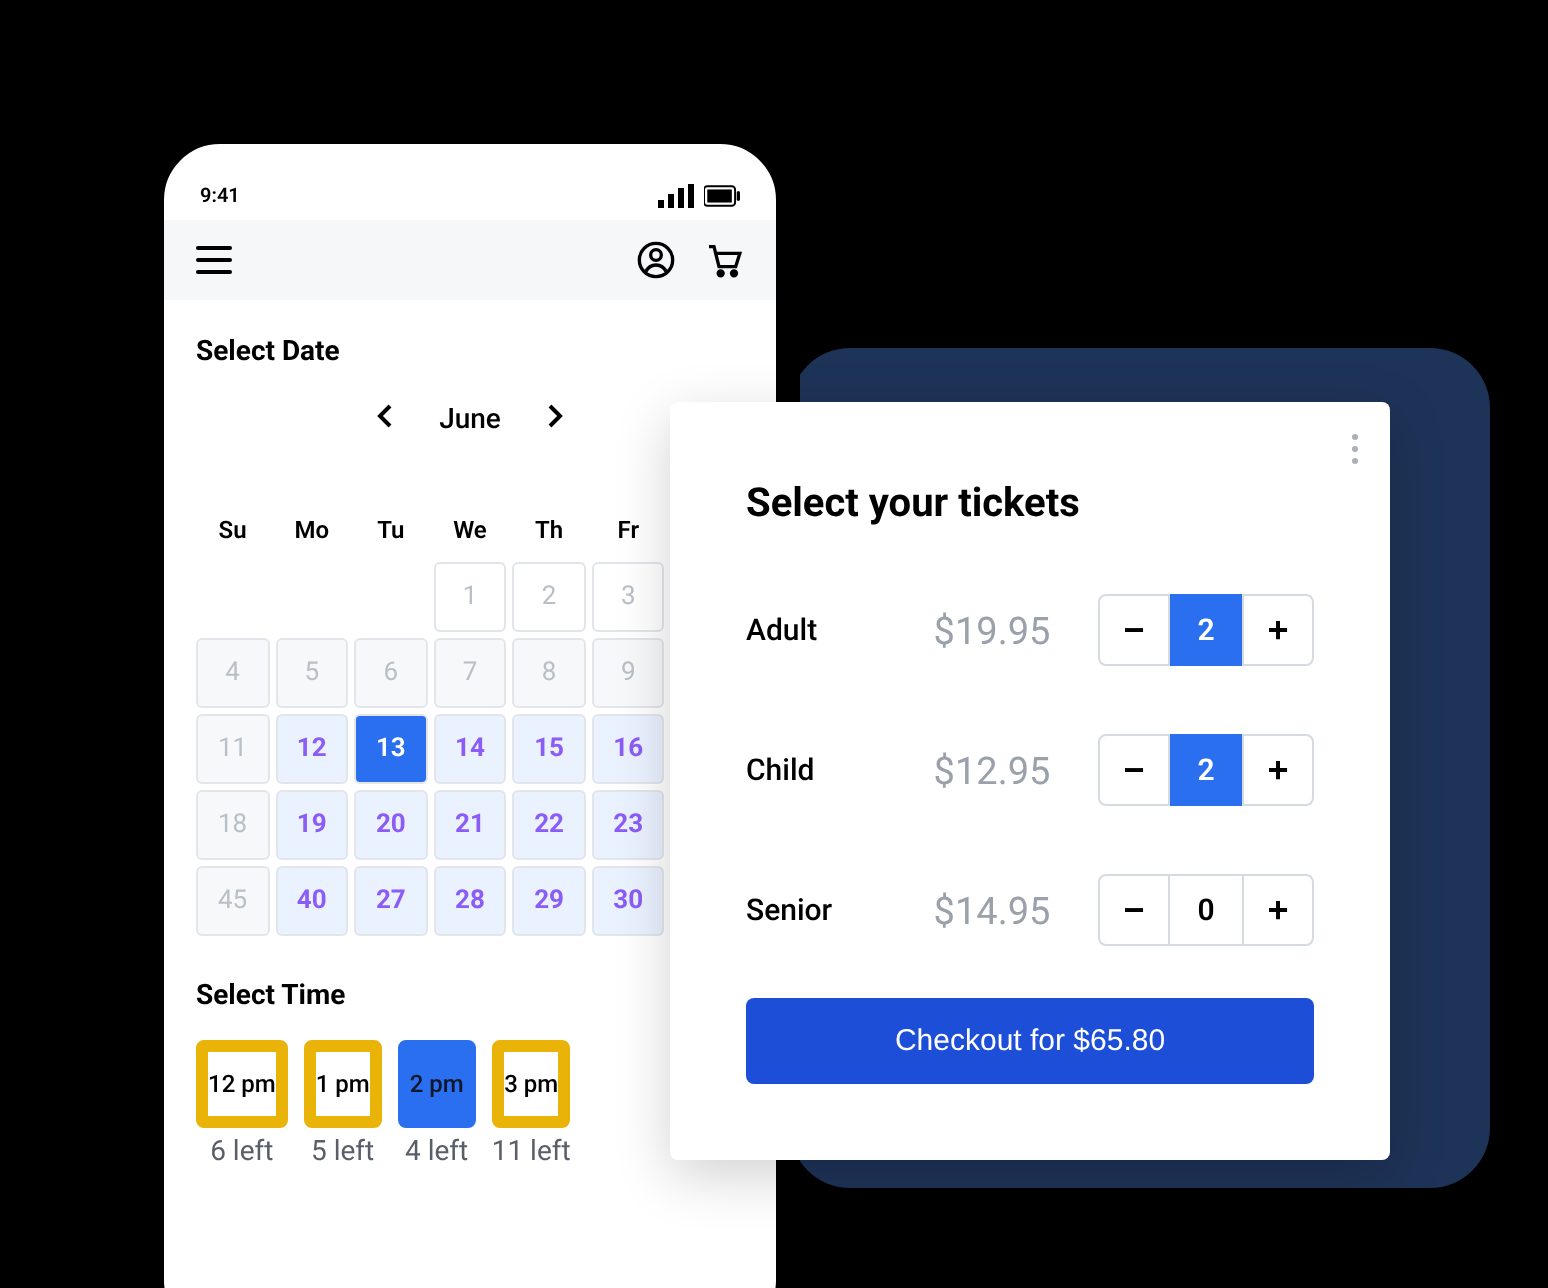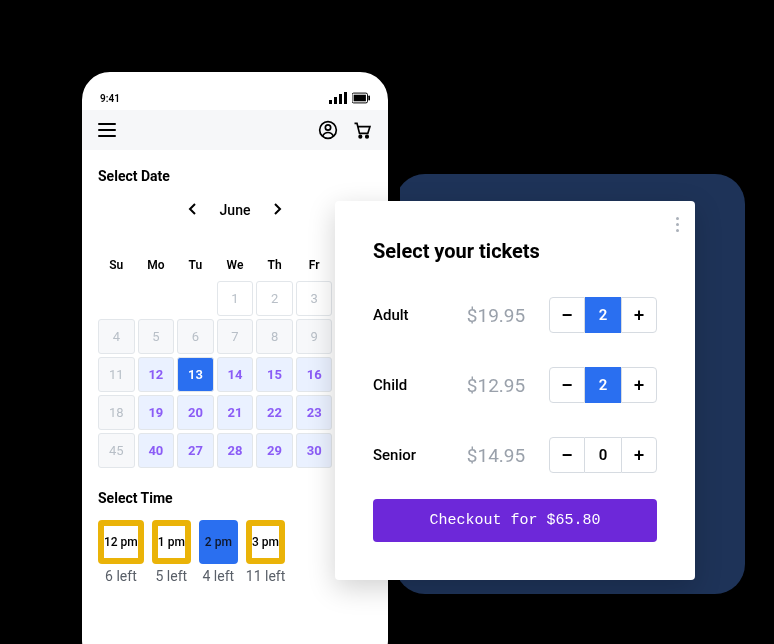--- a/index.html
+++ b/index.html
@@ -136,29 +136,28 @@
   justify-content: center;
   font-size: 15px;
   font-weight: 600;
   border-top: 1px solid #d6dbe1;
   border-bottom: 1px solid #d6dbe1;
 }
 .step-val.active { background: #2a6ff0; color: #fff; border-color: #2a6ff0; }
 .checkout-btn {
   width: 100%;
   padding: 13px;
-  background: #6d28d9;
+  background: #1d4ed8;
   color: #fff;
   border: none;
   border-radius: 4px;
   font-size: 15px;
   font-weight: 500;
   cursor: pointer;
   margin-top: 6px;
-  font-family: Liberation Mono, monospace;
 }
 </style>
 </head>
 <body>
 
 <div class="navy-bg"></div>
 
 <div class="phone">
   <div class="status-bar">
     <span>9:41</span>

